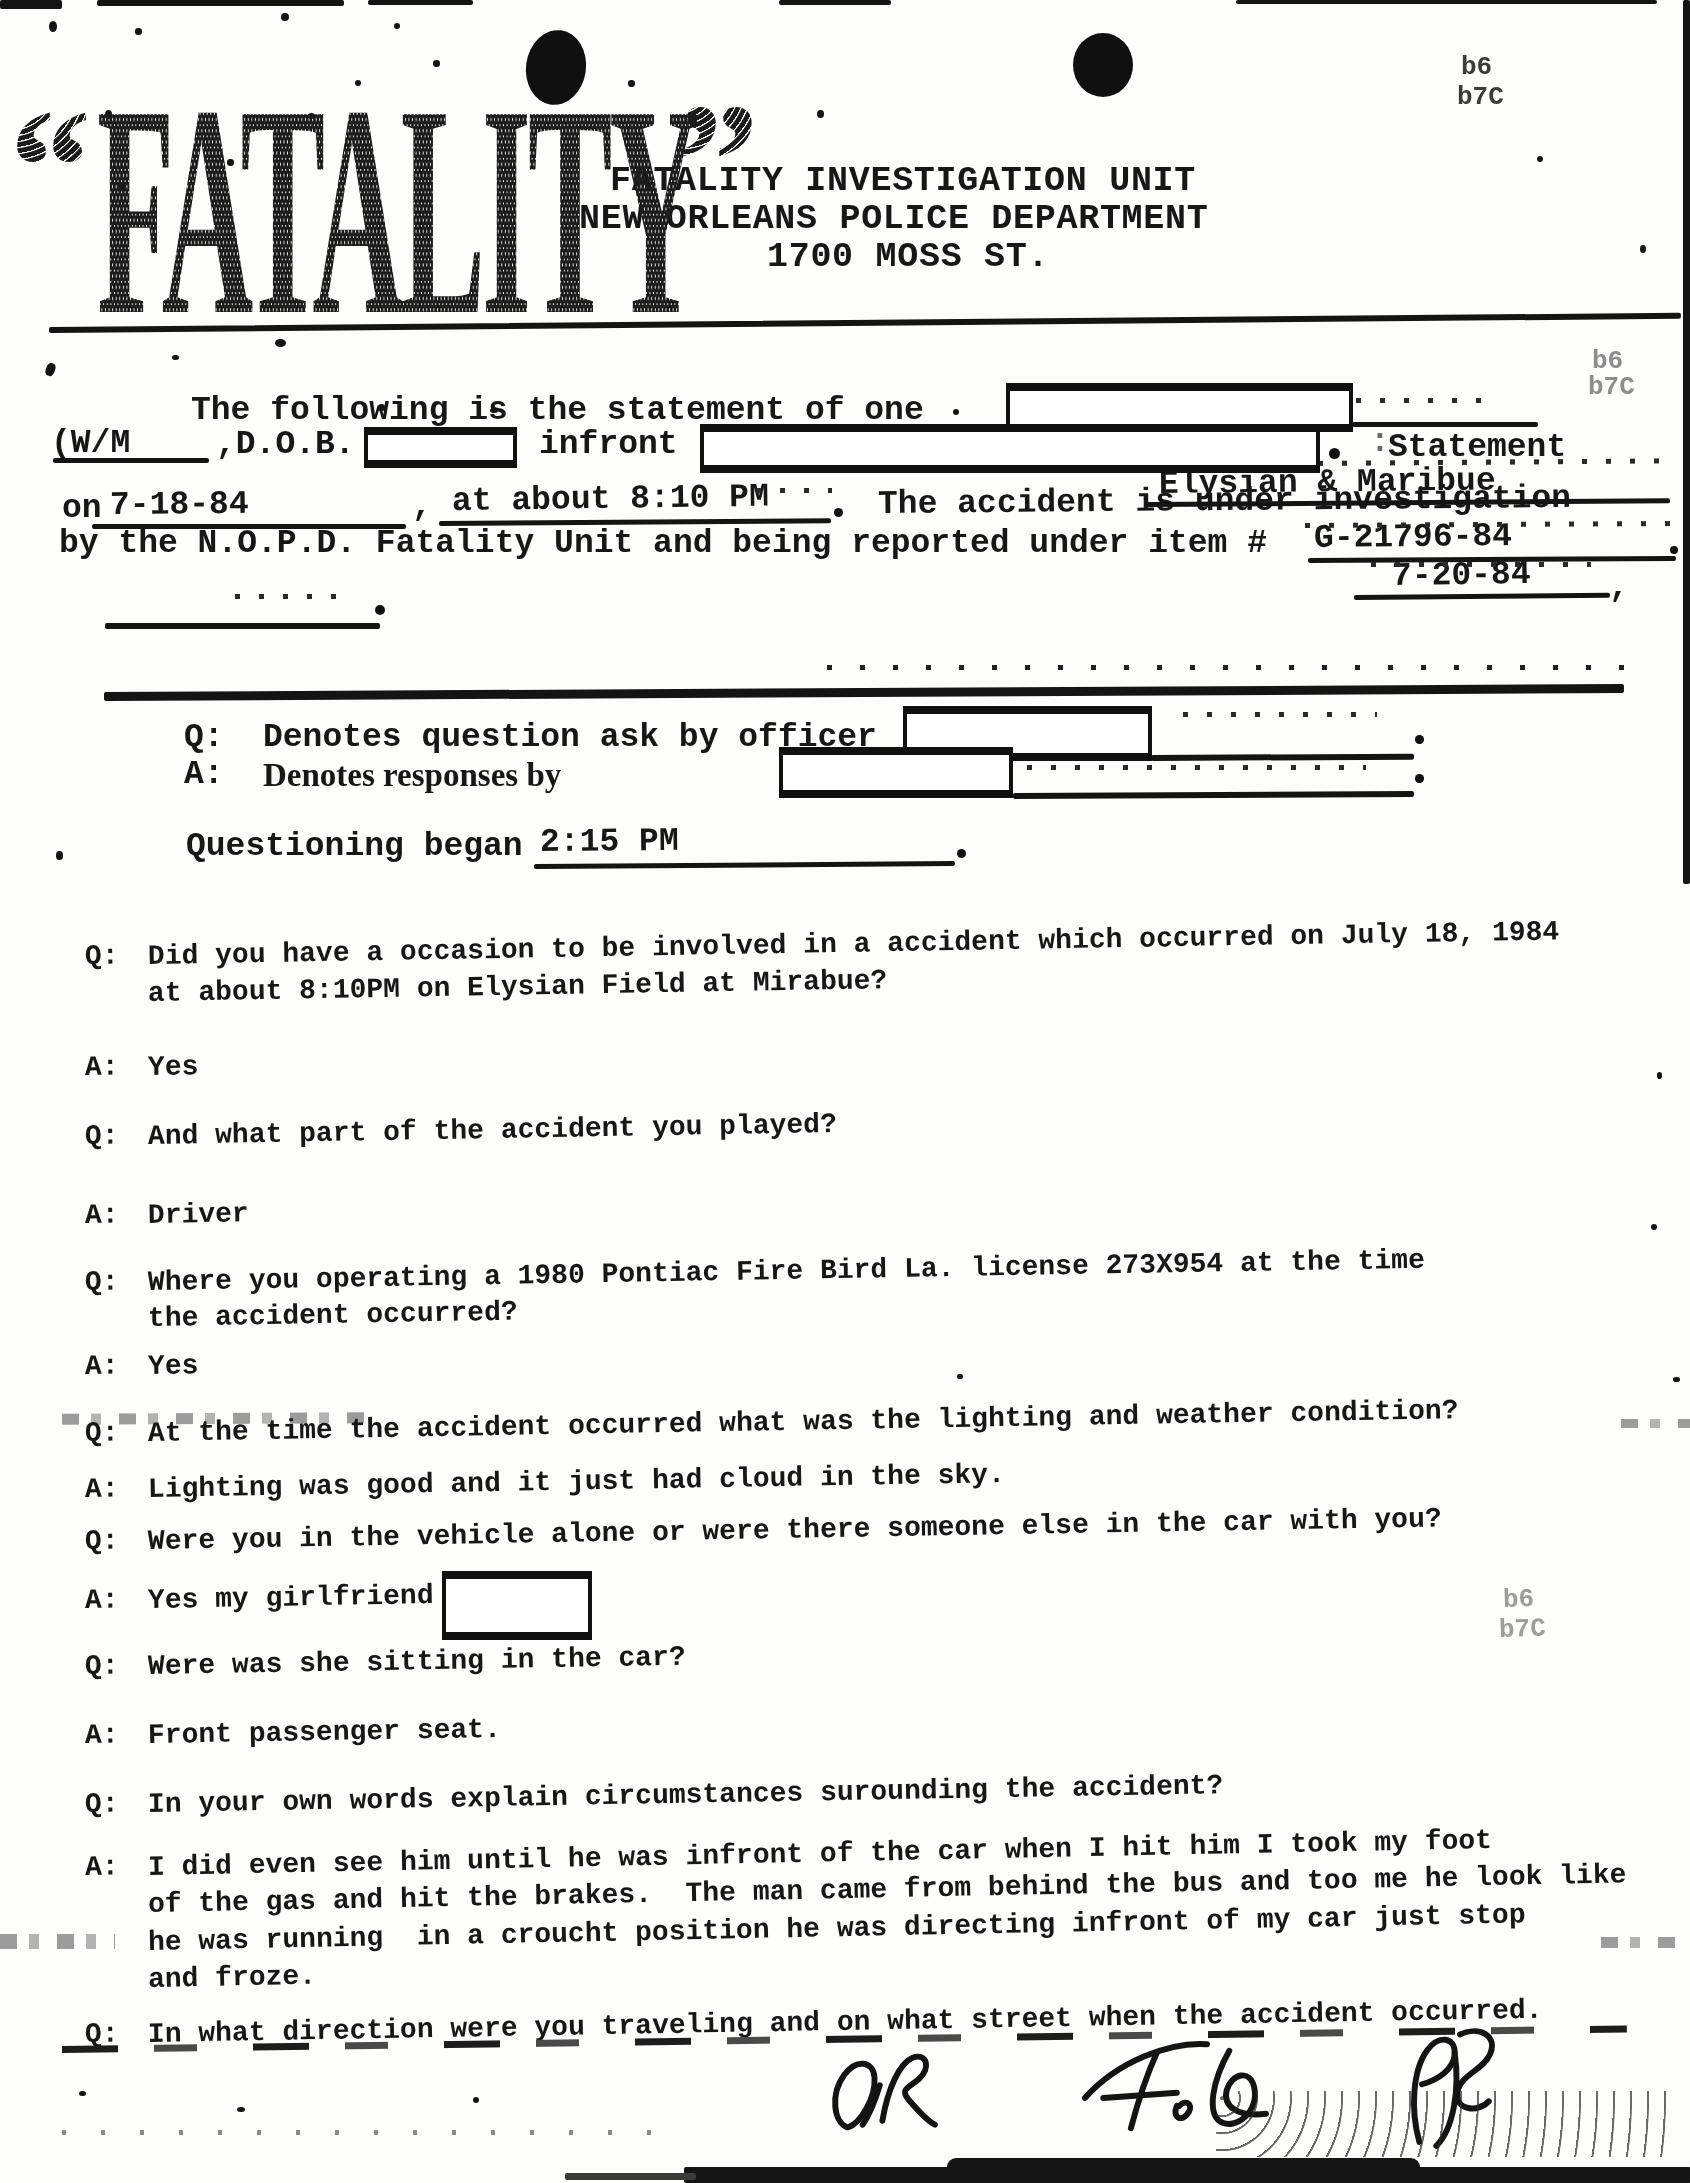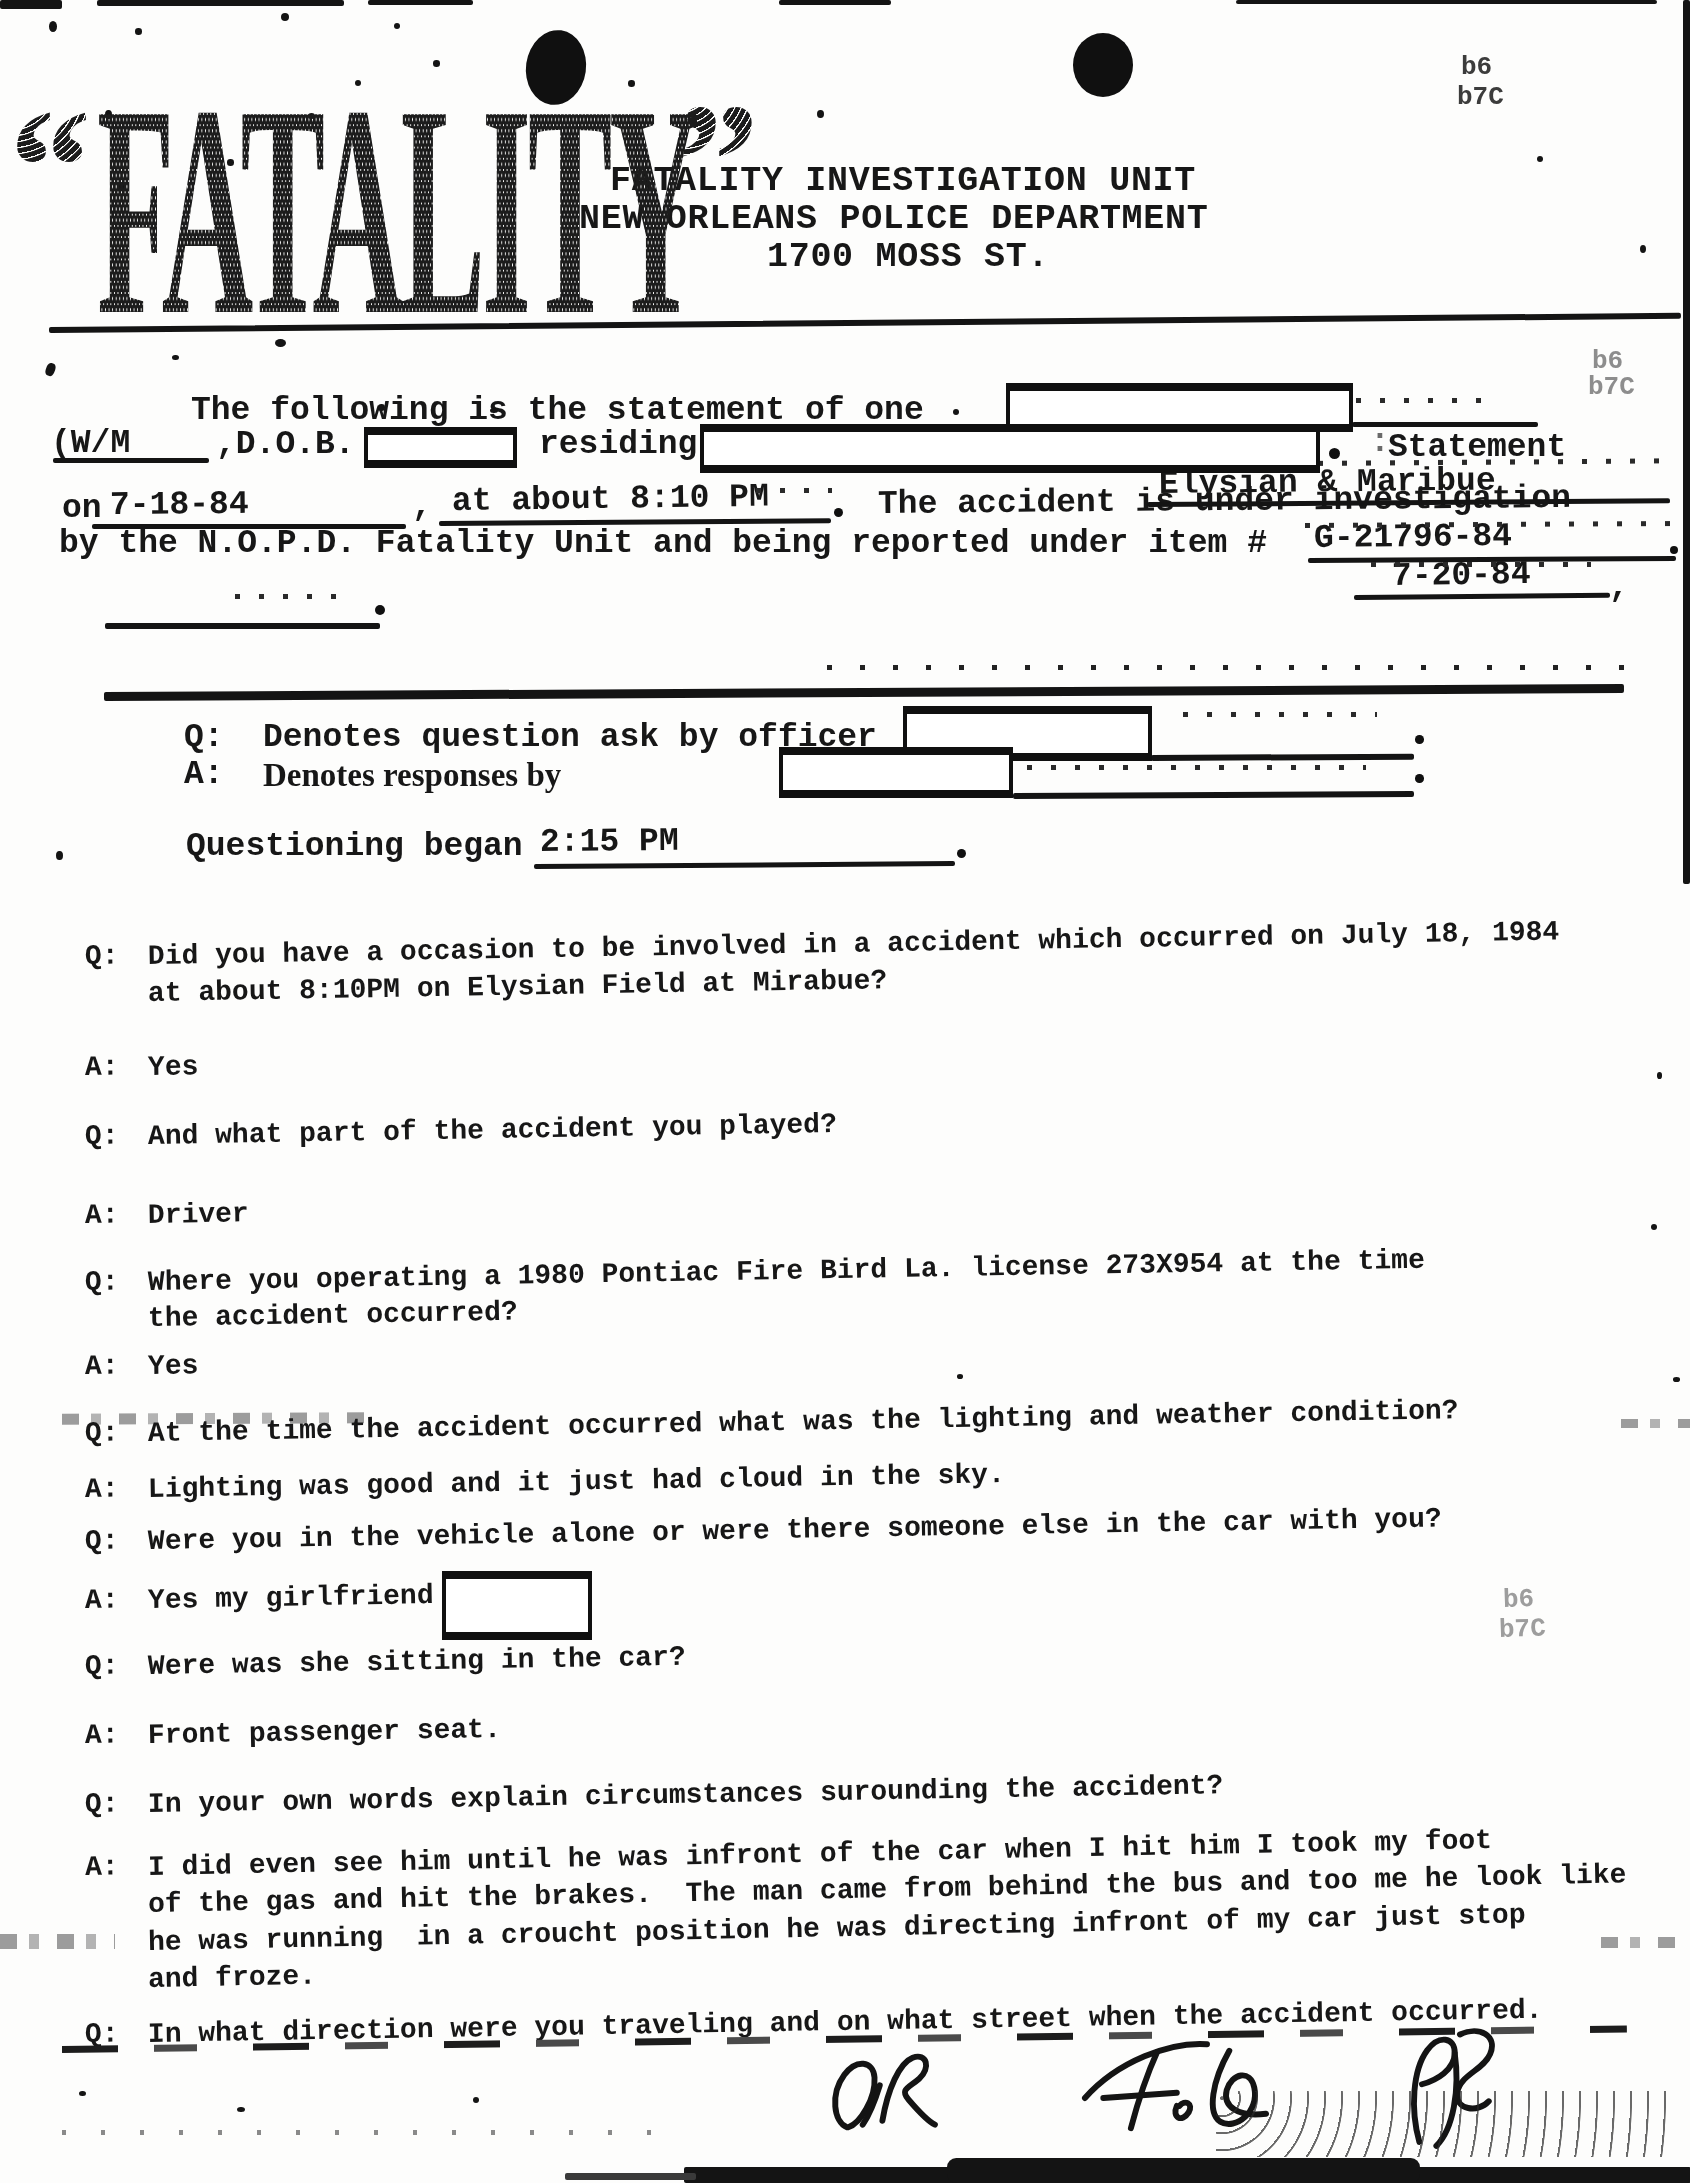--- a/index.html
+++ b/index.html
@@ -62,21 +62,21 @@
 
   <div class="t h" style="left:579px;top:201px;">NEW ORLEANS POLICE DEPARTMENT</div>
   <div class="t h" style="left:610px;top:163px;">FATALITY INVESTIGATION UNIT</div>
   <div class="t h" style="left:767px;top:239px;">1700 MOSS ST.</div>
 
   <div class="ln r05" style="left:49px;top:327px;width:1632px;height:6px;"></div>
 
   <div class="t p" style="left:191px;top:394px;">The following is the statement of one</div>
   <div class="t p" style="left:51px;top:427px;">(W/M</div>
   <div class="t p" style="left:216px;top:428px;">,D.O.B.</div>
-  <div class="t p" style="left:539px;top:428px;">residing</div>
+  <div class="t p" style="left:539px;top:428px;">infront</div>
   <div class="t p" style="left:1370px;top:426px;color:#6a6a6a;">:</div>
   <div class="t p" style="left:1388px;top:431px;">Statement</div>
   <div class="t p r06" style="left:1159px;top:468px;">Elysian &amp; Maribue</div>
   <div class="t p" style="left:62px;top:492px;">on</div>
   <div class="t p r05" style="left:110px;top:489px;">7-18-84</div>
   <div class="t p" style="left:412px;top:490px;">,</div>
   <div class="t p r08" style="left:452px;top:485px;">at about 8:10 PM</div>
   <div class="t p r05" style="left:878px;top:488px;">The accident is under investigation</div>
   <div class="t p" style="left:59px;top:527px;text-align:center;">by the N.O.P.D. Fatality Unit and being reported under item #</div>
   <div class="t p r06" style="left:1314px;top:522px;">G-21796-84</div>

